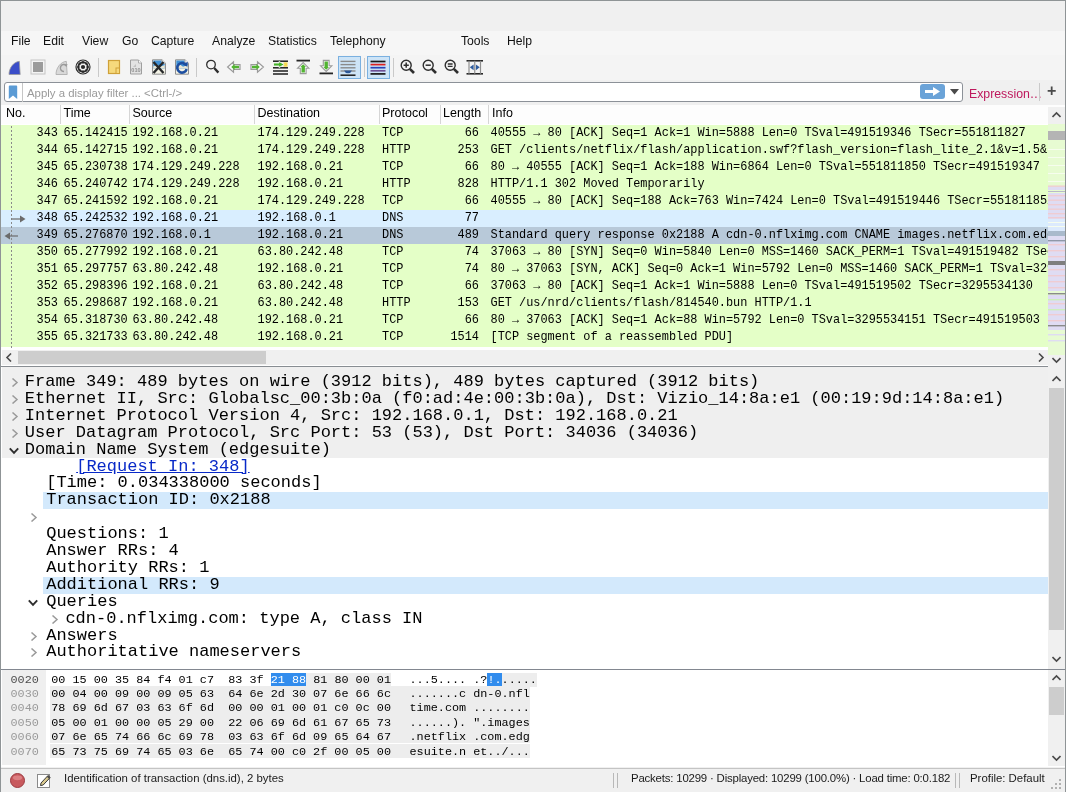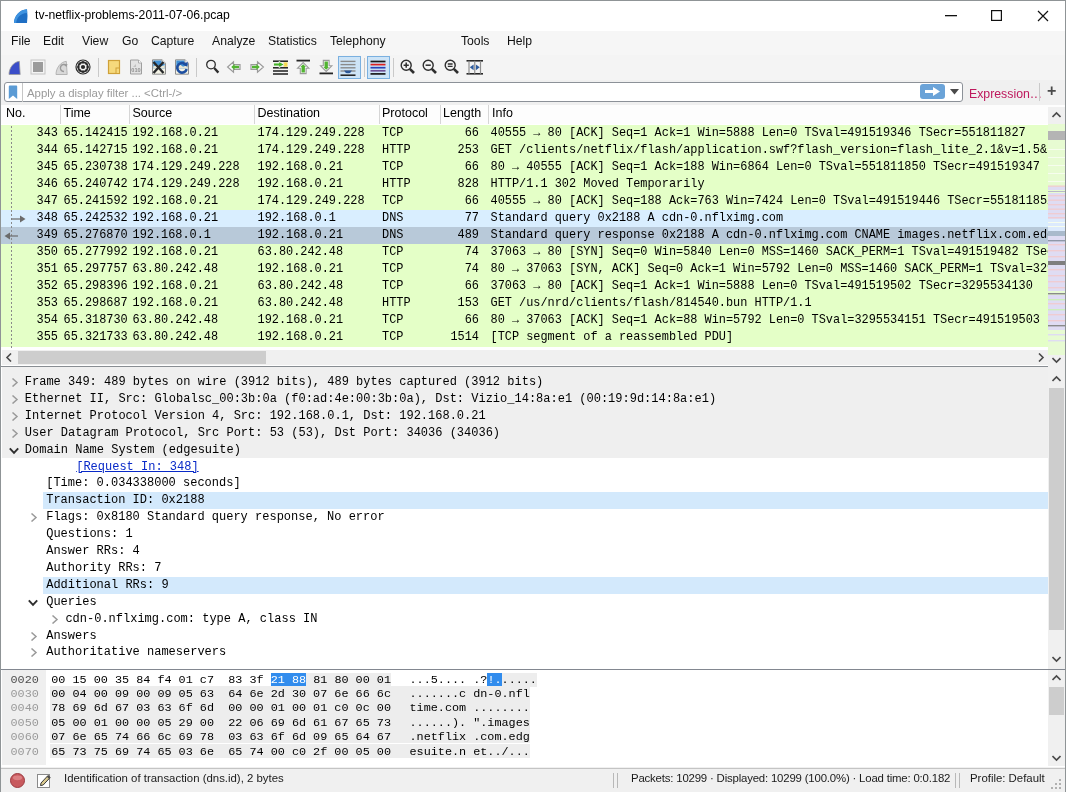--- a/index.html
+++ b/index.html
@@ -23,51 +23,35 @@
 .c-no{left:0;width:57px;text-align:right;}
 .c-time{left:62.5px;}
 .c-src{left:131.5px;}
 .c-dst{left:256.5px;}
 .c-proto{left:381px;}
 .c-len{left:400px;width:78px;text-align:right;}
 .c-info{left:489.5px;width:557px;overflow:hidden;}
 .row-g{background:#e4ffc7;}
 .row-b{background:#d9eeff;}
 .row-s{background:#b8c9d9;}
-#details{position:absolute;left:0;top:366px;width:1064px;height:302px;background:#fff;font-size:12px;}
+#details{position:absolute;left:0;top:366px;width:1064px;height:302px;background:#fff;font-size:17px;}
 .drow{position:absolute;left:1px;width:1046px;height:16.9px;line-height:16.9px;white-space:pre;}
 .dgray{background:#efefef;}
 #hexpane{position:absolute;left:0;top:668px;width:1064px;height:97px;background:#fff;border-top:1.5px solid #828790;font-size:11.8px;font-family:"Liberation Mono",monospace;}
 .hrow{position:absolute;left:0;width:1047px;height:14.44px;line-height:14.44px;white-space:pre;}
 #statusbar{position:absolute;left:0;top:767px;width:1064px;height:23px;background:#f0f0f0;border-top:1px solid #c4c4c4;font-size:11.4px;color:#1a1a1a;}
 .vsep{position:absolute;width:1px;background:#b8b8b8;}
 .sbtrack{position:absolute;background:#f0f0f0;}
 .sbthumb{position:absolute;background:#cdcdcd;}
 svg{display:block;}
 </style>
 </head>
 <body>
 <div id="win">
 
-<div id="titlebar">
-  <svg class="abs" style="left:11px;top:6px;" width="18" height="18" viewBox="0 0 18 18">
-    <path d="M2,16 C2,9 7.5,2.5 15,2.2 L15.5,9 L15,16 Z" fill="#1f6fc4"></path>
-    <path d="M2,16 C2,9 7.5,2.5 15,2.2 L15.2,6 C8,6.5 4.5,11 4.2,16 Z" fill="#3f93e0"></path>
-  </svg>
-  <span class="abs" style="left:34px;top:6.5px;font-size:12.2px;color:#000;">tv-netflix-problems-2011-07-06.pcap</span>
-  <svg class="abs" style="left:944px;top:14px;" width="12" height="2" viewBox="0 0 12 2">
-        <rect width="12" height="1.3" fill="#111"></rect>
-      </svg>
-  <svg class="abs" style="left:990px;top:9px;" width="11" height="11" viewBox="0 0 11 11">
-        <rect x="0.6" y="0.6" width="9.8" height="9.8" fill="none" stroke="#111" stroke-width="1.2"></rect>
-      </svg>
-  <svg class="abs" style="left:1036px;top:9px;" width="12" height="12" viewBox="0 0 12 12">
-        <path d="M1,1 L11,11 M11,1 L1,11" stroke="#111" stroke-width="1.2"></path>
-      </svg>
-</div>
 
 <div id="menubar">
   <span style="left:10px;">File</span>
   <span style="left:42px;">Edit</span>
   <span style="left:81px;">View</span>
   <span style="left:121px;">Go</span>
   <span style="left:150px;">Capture</span>
   <span style="left:211px;">Analyze</span>
   <span style="left:267px;">Statistics</span>
   <span style="left:329px;">Telephony</span>
@@ -247,21 +231,21 @@
     <div class="colsep" style="left:377.5px;"></div>
     <div class="colsep" style="left:438.5px;"></div>
     <div class="colsep" style="left:486.5px;"></div>
   </div>
   <div id="prows" class="mono">
         <div class="prow row-g" style="top:0.00px;"><span class="c-no">343</span><span class="c-time">65.142415</span><span class="c-src">192.168.0.21</span><span class="c-dst">174.129.249.228</span><span class="c-proto">TCP</span><span class="c-len">66</span><span class="c-info">40555 → 80 [ACK] Seq=1 Ack=1 Win=5888 Len=0 TSval=491519346 TSecr=551811827</span></div>
 <div class="prow row-g" style="top:17.08px;"><span class="c-no">344</span><span class="c-time">65.142715</span><span class="c-src">192.168.0.21</span><span class="c-dst">174.129.249.228</span><span class="c-proto">HTTP</span><span class="c-len">253</span><span class="c-info">GET /clients/netflix/flash/application.swf?flash_version=flash_lite_2.1&amp;v=1.5&amp;nrd_app=tv_en</span></div>
 <div class="prow row-g" style="top:34.16px;"><span class="c-no">345</span><span class="c-time">65.230738</span><span class="c-src">174.129.249.228</span><span class="c-dst">192.168.0.21</span><span class="c-proto">TCP</span><span class="c-len">66</span><span class="c-info">80 → 40555 [ACK] Seq=1 Ack=188 Win=6864 Len=0 TSval=551811850 TSecr=491519347</span></div>
 <div class="prow row-g" style="top:51.24px;"><span class="c-no">346</span><span class="c-time">65.240742</span><span class="c-src">174.129.249.228</span><span class="c-dst">192.168.0.21</span><span class="c-proto">HTTP</span><span class="c-len">828</span><span class="c-info">HTTP/1.1 302 Moved Temporarily</span></div>
 <div class="prow row-g" style="top:68.32px;"><span class="c-no">347</span><span class="c-time">65.241592</span><span class="c-src">192.168.0.21</span><span class="c-dst">174.129.249.228</span><span class="c-proto">TCP</span><span class="c-len">66</span><span class="c-info">40555 → 80 [ACK] Seq=188 Ack=763 Win=7424 Len=0 TSval=491519446 TSecr=551811852</span></div>
-<div class="prow row-b" style="top:85.40px;"><span class="c-no">348</span><span class="c-time">65.242532</span><span class="c-src">192.168.0.21</span><span class="c-dst">192.168.0.1</span><span class="c-proto">DNS</span><span class="c-len">77</span><span class="c-info">Standard query 0x2188 A cdn-0.nflximg.com</span></div>
+<div class="prow row-b" style="top:85.40px;"><span class="c-no">348</span><span class="c-time">65.242532</span><span class="c-src">192.168.0.21</span><span class="c-dst">192.168.0.1</span><span class="c-proto">DNS</span><span class="c-len">77</span></div>
 <div class="prow row-s" style="top:102.48px;"><span class="c-no">349</span><span class="c-time">65.276870</span><span class="c-src">192.168.0.1</span><span class="c-dst">192.168.0.21</span><span class="c-proto">DNS</span><span class="c-len">489</span><span class="c-info">Standard query response 0x2188 A cdn-0.nflximg.com CNAME images.netflix.com.edgesuite.net</span></div>
 <div class="prow row-g" style="top:119.56px;"><span class="c-no">350</span><span class="c-time">65.277992</span><span class="c-src">192.168.0.21</span><span class="c-dst">63.80.242.48</span><span class="c-proto">TCP</span><span class="c-len">74</span><span class="c-info">37063 → 80 [SYN] Seq=0 Win=5840 Len=0 MSS=1460 SACK_PERM=1 TSval=491519482 TSecr=0 WS</span></div>
 <div class="prow row-g" style="top:136.64px;"><span class="c-no">351</span><span class="c-time">65.297757</span><span class="c-src">63.80.242.48</span><span class="c-dst">192.168.0.21</span><span class="c-proto">TCP</span><span class="c-len">74</span><span class="c-info">80 → 37063 [SYN, ACK] Seq=0 Ack=1 Win=5792 Len=0 MSS=1460 SACK_PERM=1 TSval=32955</span></div>
 <div class="prow row-g" style="top:153.72px;"><span class="c-no">352</span><span class="c-time">65.298396</span><span class="c-src">192.168.0.21</span><span class="c-dst">63.80.242.48</span><span class="c-proto">TCP</span><span class="c-len">66</span><span class="c-info">37063 → 80 [ACK] Seq=1 Ack=1 Win=5888 Len=0 TSval=491519502 TSecr=3295534130</span></div>
 <div class="prow row-g" style="top:170.80px;"><span class="c-no">353</span><span class="c-time">65.298687</span><span class="c-src">192.168.0.21</span><span class="c-dst">63.80.242.48</span><span class="c-proto">HTTP</span><span class="c-len">153</span><span class="c-info">GET /us/nrd/clients/flash/814540.bun HTTP/1.1</span></div>
 <div class="prow row-g" style="top:187.88px;"><span class="c-no">354</span><span class="c-time">65.318730</span><span class="c-src">63.80.242.48</span><span class="c-dst">192.168.0.21</span><span class="c-proto">TCP</span><span class="c-len">66</span><span class="c-info">80 → 37063 [ACK] Seq=1 Ack=88 Win=5792 Len=0 TSval=3295534151 TSecr=491519503</span></div>
 <div class="prow row-g" style="top:204.96px;"><span class="c-no">355</span><span class="c-time">65.321733</span><span class="c-src">63.80.242.48</span><span class="c-dst">192.168.0.21</span><span class="c-proto">TCP</span><span class="c-len">1514</span><span class="c-info">[TCP segment of a reassembled PDU]</span></div>
 <svg class="abs" style="left:0;top:0;" width="30" height="224" viewBox="0 0 30 224">
           <line x1="10.5" y1="1" x2="10.5" y2="223" stroke="#8a8a8a" stroke-width="1" stroke-dasharray="2,2"></line>
           <line x1="10.5" y1="94" x2="20" y2="94" stroke="#6b6b6b" stroke-width="1.2"></line>
@@ -356,27 +340,26 @@
         <path d="M2.5,0.5 L7,4.5 L2.5,8.5" stroke="#9a9a9a" stroke-width="1.5" fill="none"></path>
       </svg>
 <div class="drow mono dgray" style="top:74.60px;"><span style="position:absolute;left:22.8px;">Domain Name System (edgesuite)</span></div>
 <svg class="abs" style="left:8px;top:78.60px;" width="10" height="9" viewBox="0 0 10 9">
         <path d="M0.8,2.3 L5,6.9 L9.2,2.3" stroke="#2e2e2e" stroke-width="1.9" fill="none"></path>
       </svg>
 <div class="drow mono " style="top:91.50px;"><span style="position:absolute;left:44.2px;margin-left:30px;"><span style="color:#0829c8;text-decoration:underline;">[Request In: 348]</span></span></div>
 <div class="drow mono " style="top:108.40px;"><span style="position:absolute;left:44.2px;">[Time: 0.034338000 seconds]</span></div>
 <div class="abs" style="left:42px;top:125.30px;width:1005px;height:16.9px;background:#d3e9fc;"></div>
 <div class="drow mono " style="top:125.30px;"><span style="position:absolute;left:44.2px;">Transaction ID: 0x2188</span></div>
-<div class="drow mono " style="top:142.20px;"><span style="position:absolute;left:44.2px;">Flags: 0x8180 Standard query response, No error</span></div>
 <svg class="abs" style="left:28px;top:146.20px;" width="9" height="9" viewBox="0 0 9 9">
         <path d="M2.5,0.5 L7,4.5 L2.5,8.5" stroke="#9a9a9a" stroke-width="1.5" fill="none"></path>
       </svg>
 <div class="drow mono " style="top:159.10px;"><span style="position:absolute;left:44.2px;">Questions: 1</span></div>
 <div class="drow mono " style="top:176.00px;"><span style="position:absolute;left:44.2px;">Answer RRs: 4</span></div>
-<div class="drow mono " style="top:192.90px;"><span style="position:absolute;left:44.2px;">Authority RRs: 7</span></div>
+<div class="drow mono " style="top:192.90px;"><span style="position:absolute;left:44.2px;">Authority RRs: 1</span></div>
 <div class="abs" style="left:42px;top:209.80px;width:1005px;height:16.9px;background:#d3e9fc;"></div>
 <div class="drow mono " style="top:209.80px;"><span style="position:absolute;left:44.2px;">Additional RRs: 9</span></div>
 <div class="drow mono " style="top:227px;"><span style="position:absolute;left:44.2px;">Queries</span></div>
 <svg class="abs" style="left:27px;top:230.70px;" width="10" height="9" viewBox="0 0 10 9">
         <path d="M0.8,2.3 L5,6.9 L9.2,2.3" stroke="#2e2e2e" stroke-width="1.9" fill="none"></path>
       </svg>
 <div class="drow mono " style="top:243.60px;"><span style="position:absolute;left:63.4px;">cdn-0.nflximg.com: type A, class IN</span></div>
 <svg class="abs" style="left:49px;top:247.60px;" width="9" height="9" viewBox="0 0 9 9">
         <path d="M2.5,0.5 L7,4.5 L2.5,8.5" stroke="#9a9a9a" stroke-width="1.5" fill="none"></path>
       </svg>

